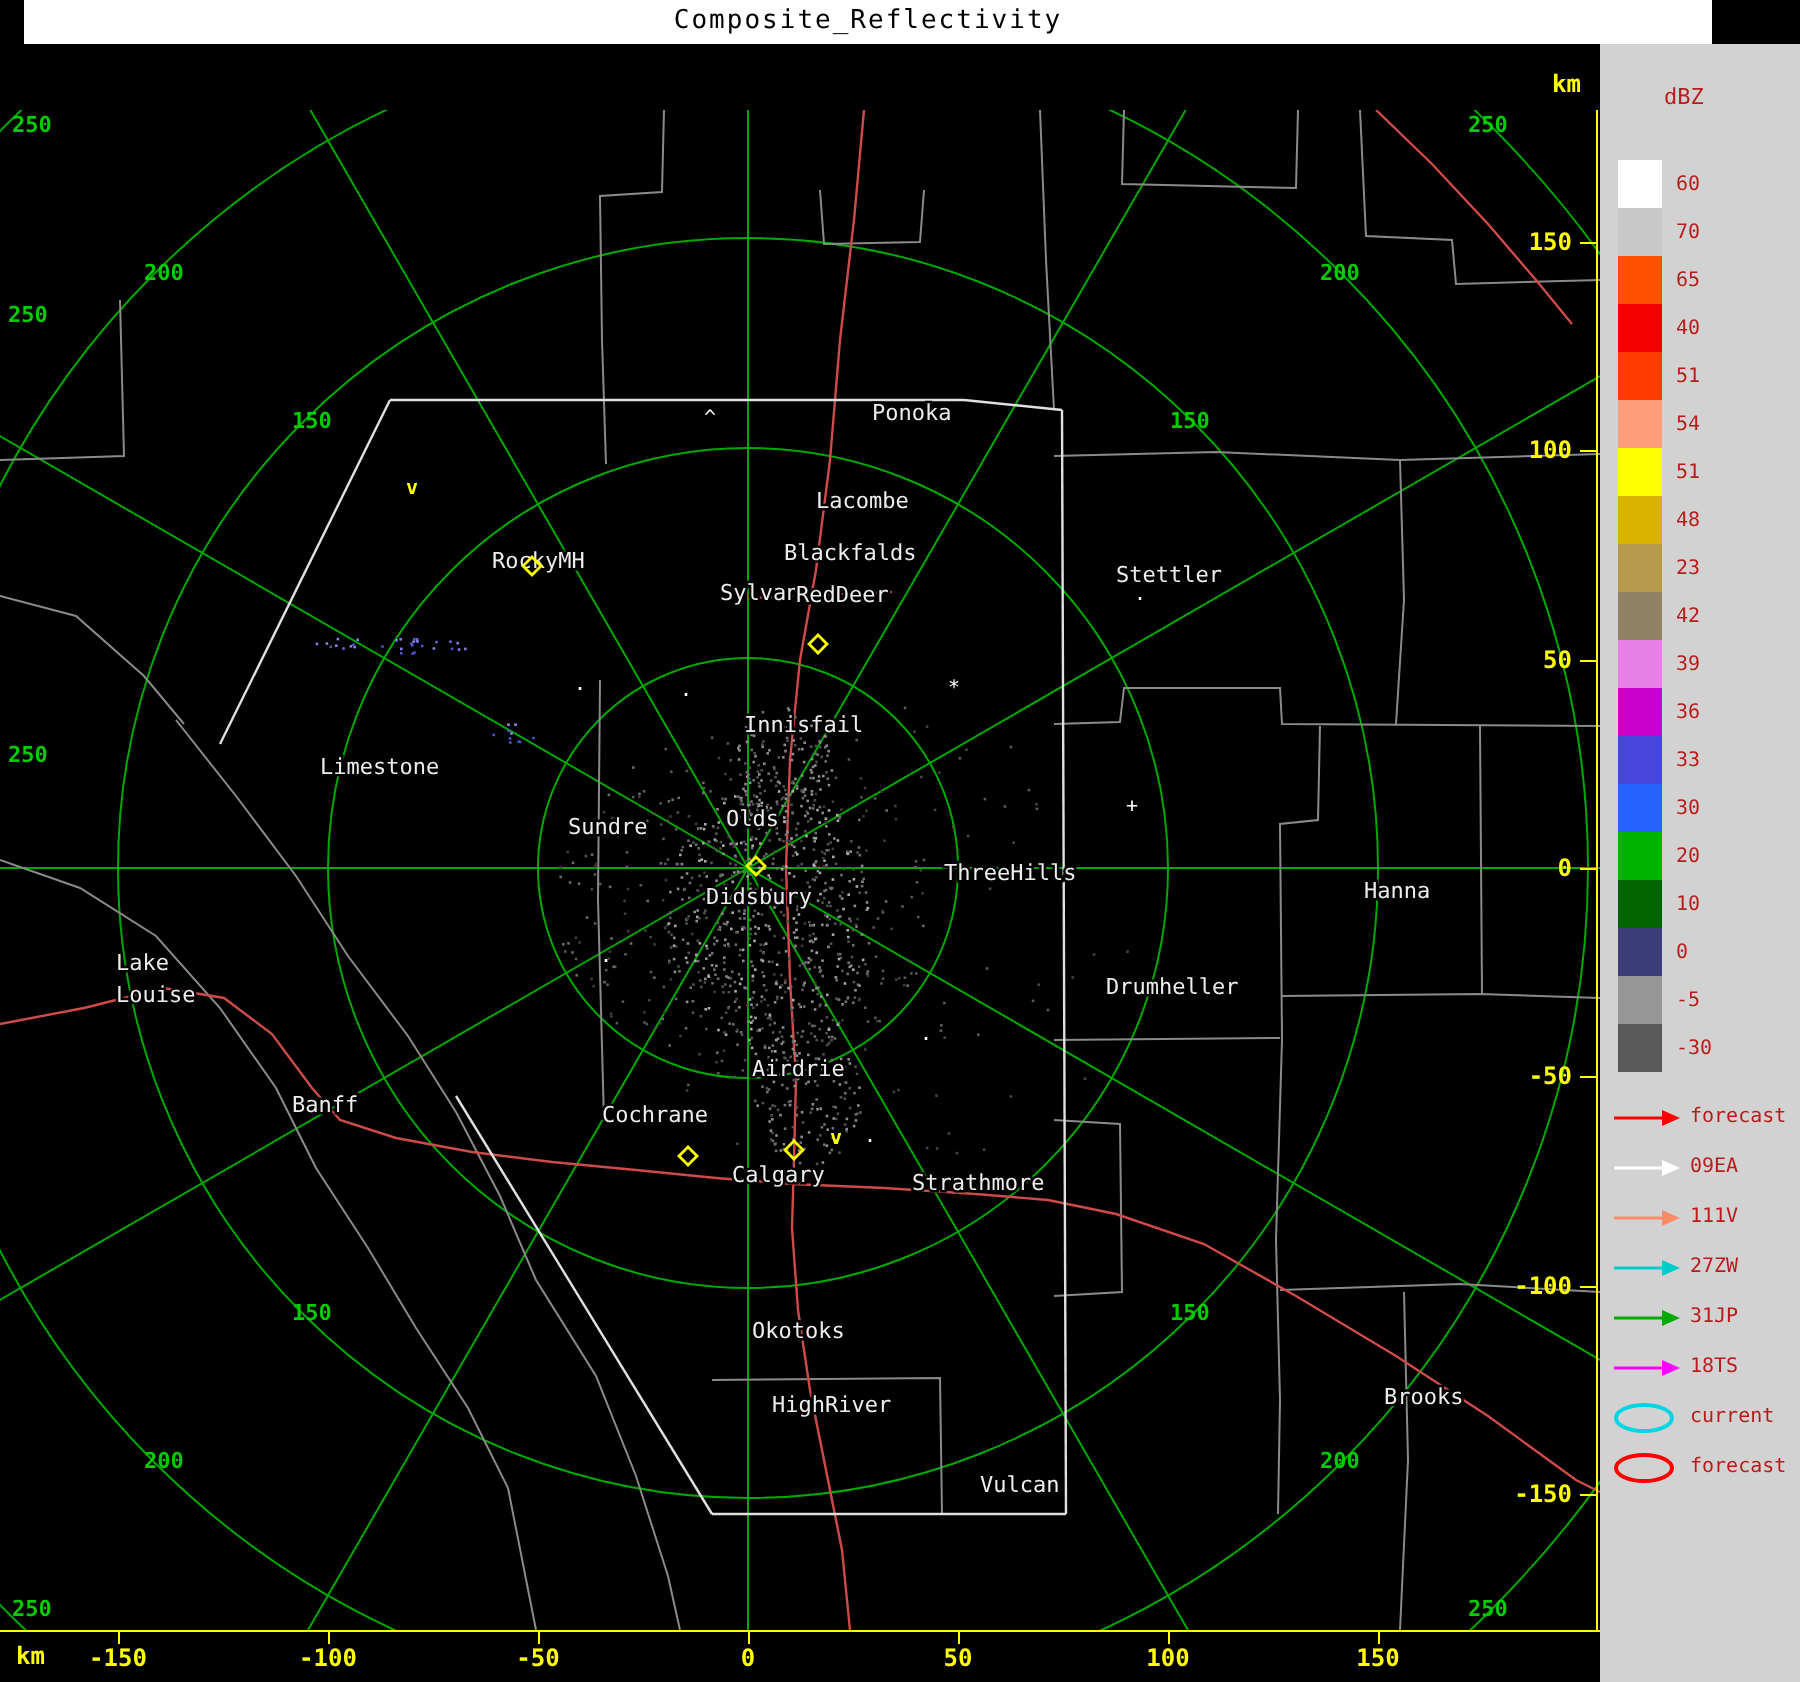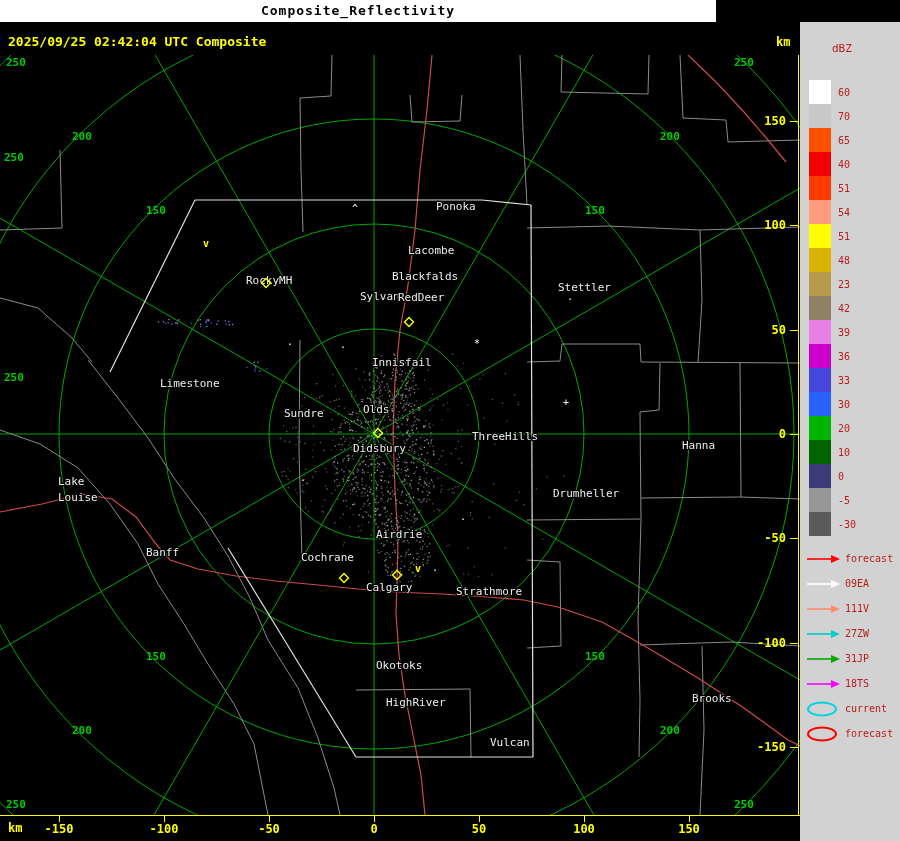--- a/index.html
+++ b/index.html
@@ -1,19 +1,19 @@
 <!DOCTYPE html>
 <html><head>
 <meta charset="utf-8">
 <style>
   *{margin:0;padding:0;box-sizing:border-box}
   html,body{width:900px;height:841px;background:#000;overflow:hidden;
     font-family:"DejaVu Sans Mono",monospace}
-  .titlebar{position:absolute;left:0;top:0;width:716px;height:22px;background:#ffffff;
-    color:#000;font-size:13px;font-weight:bold;text-align:center;line-height:22px;letter-spacing:1px}
+  .titlebar{position:absolute;left:12px;top:0;width:844px;height:22px;background:#ffffff;
+    color:#000;font-size:13px;font-weight:normal;text-align:center;line-height:22px;letter-spacing:1px}
   .radar-area{position:absolute;left:0;top:22px;width:800px;height:819px;background:#000}
   .timestamp{position:absolute;left:8px;top:12px;color:#ffff00;font-size:13px;font-weight:bold}
   .yunit{position:absolute;left:776px;top:13px;color:#ffff00;font-size:12px;font-weight:bold}
   #radar-svg{position:absolute;left:0;top:33px}
   .axis-x{position:absolute;left:0;top:793px;width:800px;height:1px;background:#ffff00}
   .axis-y{position:absolute;left:798px;top:33px;width:1px;height:761px;background:#ffff00}
   .xtick{position:absolute;width:1px;height:6px;background:#ffff00;top:794px}
   .xlabel{position:absolute;top:800px;width:44px;margin-left:-22px;text-align:center;
     color:#ffff00;font-size:12px;font-weight:bold}
   .ytick{position:absolute;height:1px;width:8px;background:#ffff00;left:790px}
@@ -30,21 +30,20 @@
   .lg-row{display:flex;align-items:center;height:25px}
   .lg-label{margin-left:4px;font-size:10px}
   svg text{font-family:"DejaVu Sans Mono",monospace}
 </style>
 </head>
 <body>
 
 <div class="titlebar">Composite_Reflectivity</div>
 
 <div class="radar-area" id="radar-area">
-  <div class="timestamp">2025/09/25 02:42:04 UTC Composite</div>
   <div class="yunit">km</div>
 
   <svg id="radar-svg" width="800" height="760" viewBox="0 55 800 760">
       <line x1="374" y1="434" x2="374" y2="-266" stroke="#00a800" stroke-width="1"></line>
       <line x1="374" y1="434" x2="724" y2="-172.2177826491071" stroke="#00a800" stroke-width="1"></line>
       <line x1="374" y1="434" x2="980.217782649107" y2="83.99999999999994" stroke="#00a800" stroke-width="1"></line>
       <line x1="374" y1="434" x2="1074" y2="433.99999999999994" stroke="#00a800" stroke-width="1"></line>
       <line x1="374" y1="434" x2="980.2177826491071" y2="783.9999999999998" stroke="#00a800" stroke-width="1"></line>
       <line x1="374" y1="434" x2="724" y2="1040.217782649107" stroke="#00a800" stroke-width="1"></line>
       <line x1="374" y1="434" x2="374.0000000000001" y2="1134" stroke="#00a800" stroke-width="1"></line>

